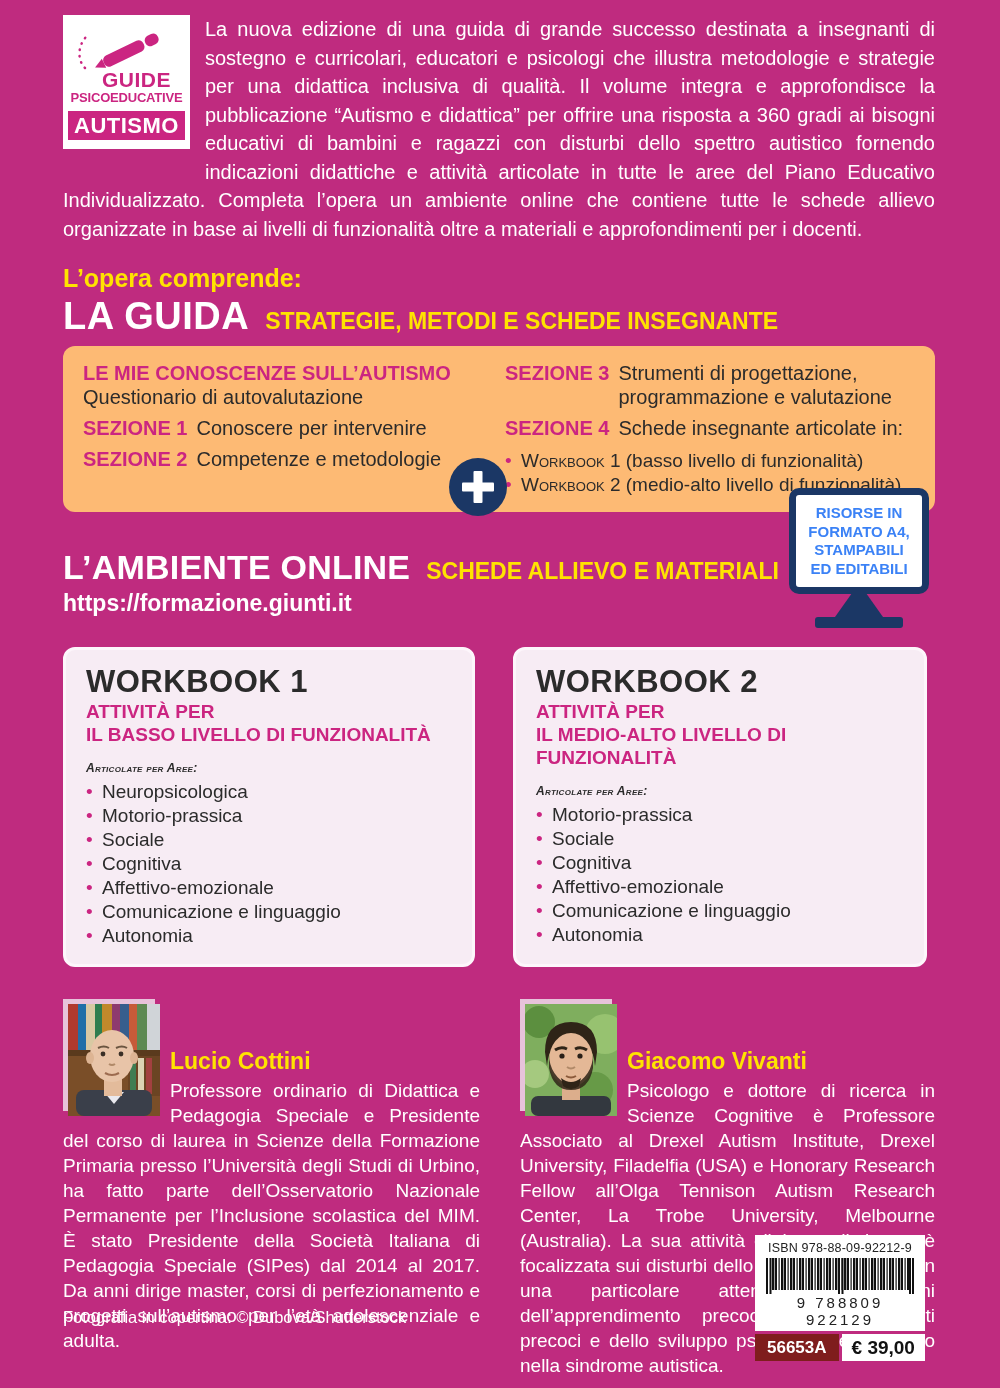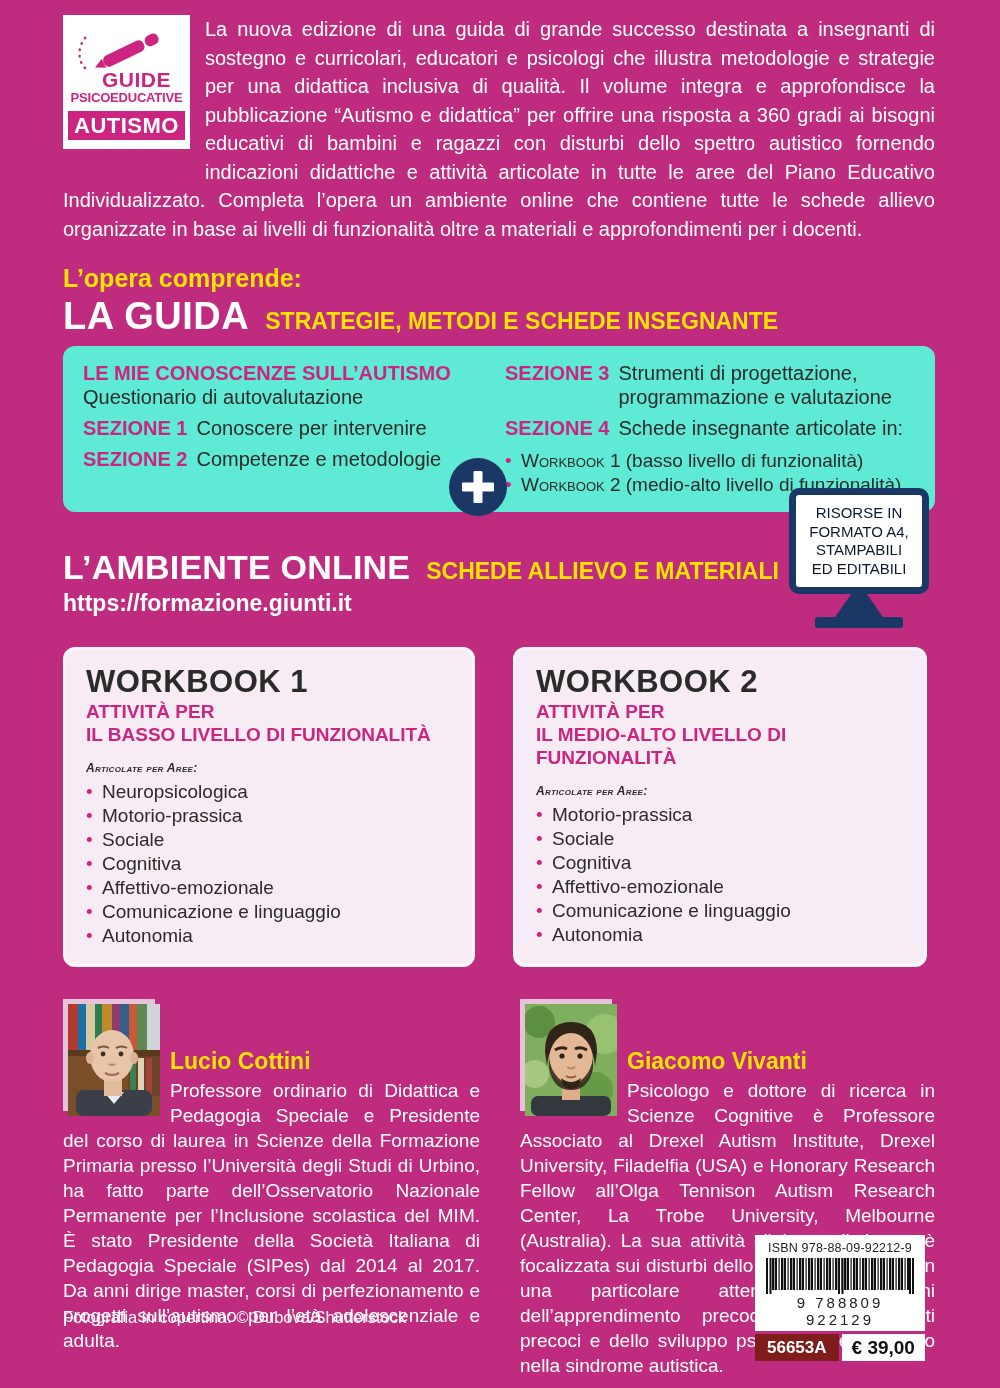--- a/index.html
+++ b/index.html
@@ -32,21 +32,21 @@
   .intro b{font-weight:400;}
 
   
   .opera{clear:both;padding-top:20px;}
   .opera-lead{color:var(--yellow,#ffe300);font-weight:700;font-size:25px;line-height:30px;}
   .opera-row{display:flex;align-items:baseline;gap:16px;margin-top:2px;}
   .opera-title{color:#fff;font-weight:700;font-size:38px;letter-spacing:.5px;}
   .opera-sub{color:var(--yellow,#ffe300);font-weight:700;font-size:23px;}
 
   
-  .guide-box{margin-top:8px;background:#5eead4;border-radius:12px;padding:15px 20px;display:flex;gap:14px;min-height:142px;justify-content:space-between;}
+  .guide-box{margin-top:8px;background:#fdba74;border-radius:12px;padding:15px 20px;display:flex;gap:14px;min-height:142px;justify-content:space-between;}
   .gcol{display:flex;flex-direction:column;gap:7px;}
   .gcol.left{width:408px;}
   .gcol.right{flex:1;}
   .sec-label{color:var(--accent_magenta,#cb2581);font-weight:700;font-size:20px;line-height:24px;white-space:nowrap;}
   .sec-text{color:var(--dark,#2b2b2b);font-size:20px;line-height:24px;}
   .sec-row{display:flex;gap:9px;align-items:flex-start;}
   .wb-bullets{list-style:none;margin-top:2px;}
   .wb-bullets li{color:var(--dark,#2b2b2b);font-size:19px;line-height:24px;padding-left:16px;position:relative;}
   .wb-bullets li::before{content:"•";color:var(--accent_magenta,#cb2581);position:absolute;left:0;}
   .smallcaps{font-variant:small-caps;}
@@ -60,21 +60,21 @@
   
   .online{margin-top:36px;}
   .online-row{display:flex;align-items:baseline;gap:16px;}
   .online-title{color:#fff;font-weight:700;font-size:34px;letter-spacing:.2px;}
   .online-sub{color:var(--yellow,#ffe300);font-weight:700;font-size:23px;}
   .online-url{color:#fff;font-weight:700;font-size:23px;line-height:32px;}
 
   
   .monitor{position:absolute;left:789px;top:488px;width:140px;z-index:3;}
   .monitor-screen{border:7px solid var(--navy,#1b3765);border-radius:10px;background:#fff;padding:9px 2px;text-align:center;}
-  .monitor-line{color:#0f172a;font-weight:400;font-size:15px;line-height:18.5px;}
+  .monitor-line{color:#3b82f6;font-weight:700;font-size:15px;line-height:18.5px;}
   .monitor-stand{width:48px;height:23px;margin:0 auto;background:var(--navy,#1b3765);clip-path:polygon(34% 0,66% 0,100% 100%,0% 100%);}
   .monitor-base{width:88px;height:11px;margin:0 auto;background:var(--navy,#1b3765);border-radius:3px;}
 
   
   .workbooks{display:flex;gap:38px;margin-top:28px;position:relative;z-index:1;}
   .wb-box{background:var(--panel_pink,#f7ecf4);border:3px solid #fdf6fb;border-radius:12px;padding:14px 20px 16px;width:412px;min-height:287px;}
   .wb-box.second{width:414px;}
   .wb-title{color:#2b2b2b;font-weight:700;font-size:31px;line-height:36px;letter-spacing:.5px;}
   .wb-sub{color:var(--accent_magenta,#cb2581);font-weight:700;font-size:19px;line-height:23px;}
   .wb-areas-label{color:var(--dark,#2b2b2b);font-weight:700;font-size:12px;line-height:24px;margin-top:10px;font-variant:small-caps;letter-spacing:.3px;font-style:italic;}

